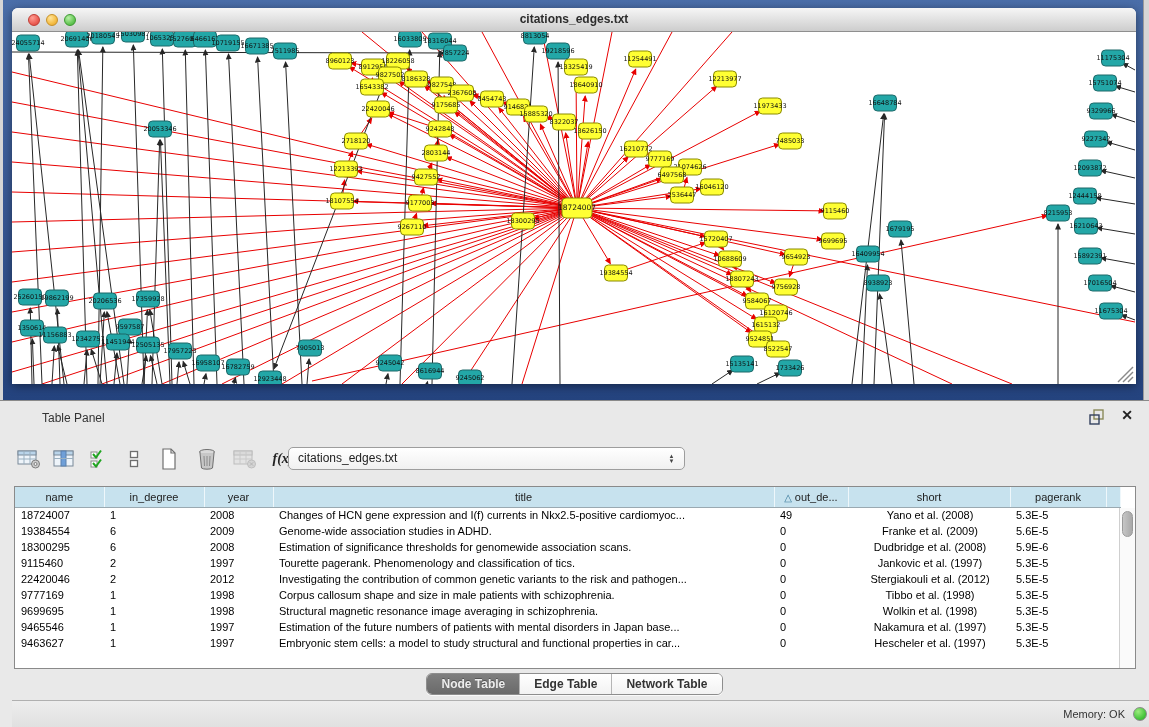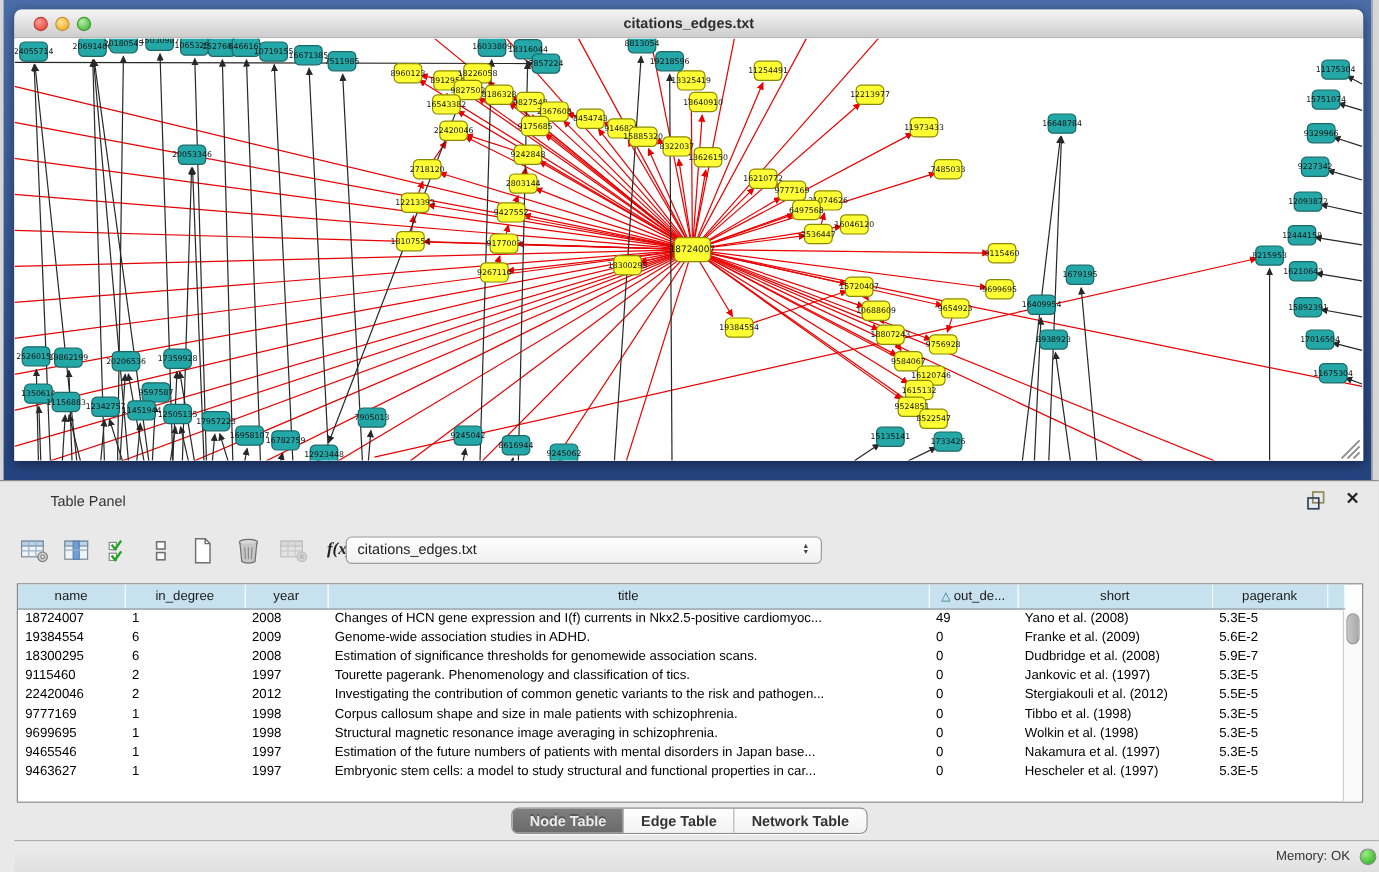--- a/index.html
+++ b/index.html
@@ -44,21 +44,21 @@
   #table-selector .stepper span { font-size:6px; line-height:5px; }
 
   #datatable { position:absolute; left:14px; top:85px; width:1122px; height:183px;
     border:1px solid #8a8a8a; background:#fff; overflow:hidden; }
   table { border-collapse:collapse; table-layout:fixed; width:1105px; }
   th { height:20px; background:#c7e2ee; font-size:11px; font-weight:normal; color:#1c1c1c;
     border-right:1px solid #eef7fb; border-bottom:1px solid #9aa9b1; text-align:center;
     overflow:hidden; white-space:nowrap;margin-left:12px; }
   td { height:16px; font-size:11px; color:#000; padding:0 4px 0 6px;
     overflow:hidden; white-space:nowrap; text-overflow:clip; }
-  td.center { text-align:left; }
+  td.center { text-align:center; }
   .sort-tri { color:#3a7a9a; font-size:10px; }
   #tbl-scroll { position:absolute; right:0; top:21px; bottom:0; width:16px;
     background:#fafafa; border-left:1px solid #cfcfcf; }
   #tbl-thumb { position:absolute; left:2px; top:3px; width:11px; height:26px;
     background:linear-gradient(90deg,#c6c6c6,#a9a9a9); border-radius:6px; border:1px solid #9a9a9a; }
 
   #tabbar { position:absolute; left:0; top:272px; width:100%; display:flex; justify-content:center; }
   #segmented { display:inline-flex; border:1px solid #8d8d8d; border-radius:6px; overflow:hidden;
     background:#fdfdfd; height:22px; box-shadow:0 1px 0 rgba(255,255,255,.7); }
   .segment { padding:0 14px; line-height:21px; font-size:12px; font-weight:bold; color:#333;
@@ -802,31 +802,31 @@
             <td>5.3E-5</td>
             <td></td>
           </tr>
           <tr>
             <td>19384554</td>
             <td>6</td>
             <td>2009</td>
             <td>Genome-wide association studies in ADHD.</td>
             <td>0</td>
             <td class="center">Franke et al. (2009)</td>
-            <td>5.6E-2</td>
+            <td>5.6E-5</td>
             <td></td>
           </tr>
           <tr>
             <td>18300295</td>
             <td>6</td>
             <td>2008</td>
             <td>Estimation of significance thresholds for genomewide association scans.</td>
             <td>0</td>
             <td class="center">Dudbridge et al. (2008)</td>
-            <td>5.9E-7</td>
+            <td>5.9E-6</td>
             <td></td>
           </tr>
           <tr>
             <td>9115460</td>
             <td>2</td>
             <td>1997</td>
             <td>Tourette pagerank. Phenomenology and classification of tics.</td>
             <td>0</td>
             <td class="center">Jankovic et al. (1997)</td>
             <td>5.3E-5</td>

